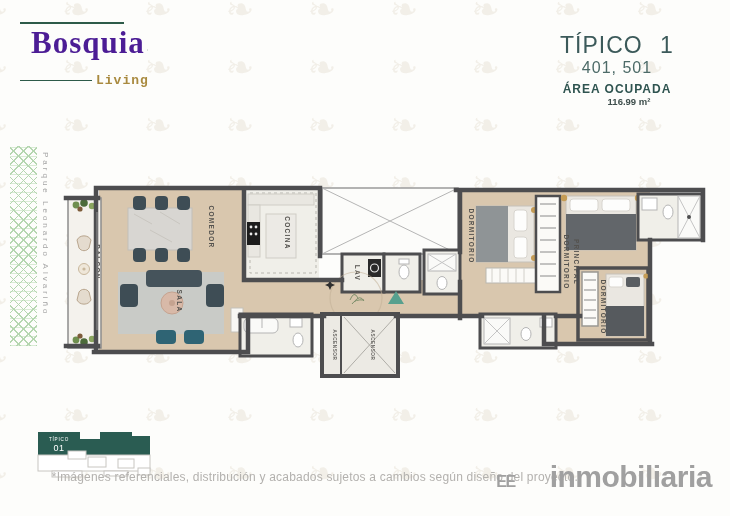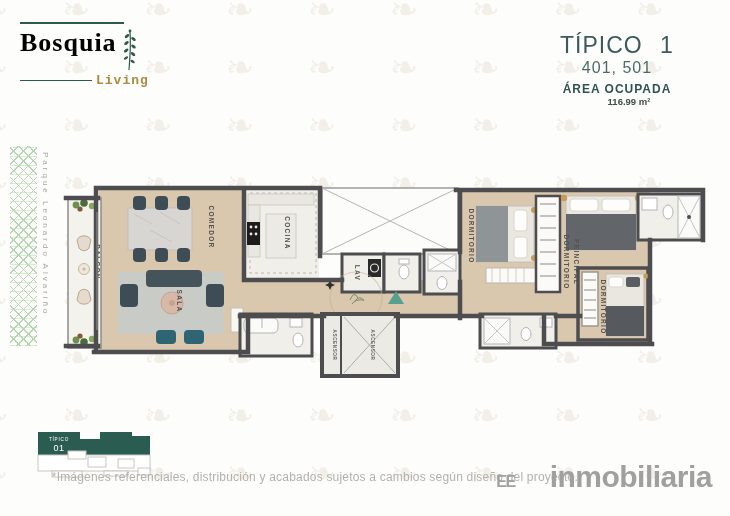--- a/index.html
+++ b/index.html
@@ -13,21 +13,21 @@
     position:absolute; inset:-20px; z-index:0;
     color:#f2efe8; font-size:34px; line-height:58px; letter-spacing:22px;
     overflow:hidden; user-select:none; word-break:break-all;
   }
   
   .logo{position:absolute; left:20px; top:22px; width:128px; z-index:2;}
   .logo-rule-top{width:104px; height:2px; background:#2d5b49; margin-bottom:2px;}
   .logo-row{display:flex; align-items:flex-start;}
   .logo-name{
     font-family:"Liberation Serif", serif; font-weight:700;
-    font-size:26px; line-height:34px; color:#000000; letter-spacing:1px;
+    font-size:31px; line-height:34px; color:#4c1d95; letter-spacing:1px;margin-left:11px;
   }
   .logo-branch{margin-left:2px; margin-top:2px;}
   .logo-living-row{display:flex; align-items:center; margin-top:1px;}
   .logo-living-rule{flex:0 0 72px; height:1.5px; background:#2d5b49; margin-right:4px;}
   .logo-tagline{
     font-family:Liberation Mono, monospace; font-size:13px; font-weight:700;
     color:#a98a3f; letter-spacing:1px;
   }
   
   .unit{position:absolute; right:28px; top:32px; width:170px; text-align:center; z-index:2;}

